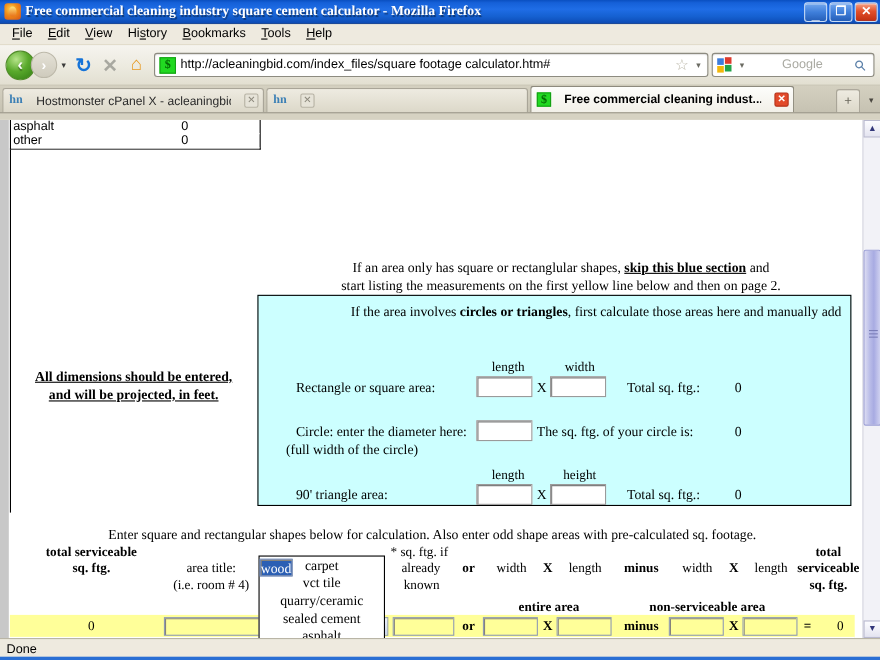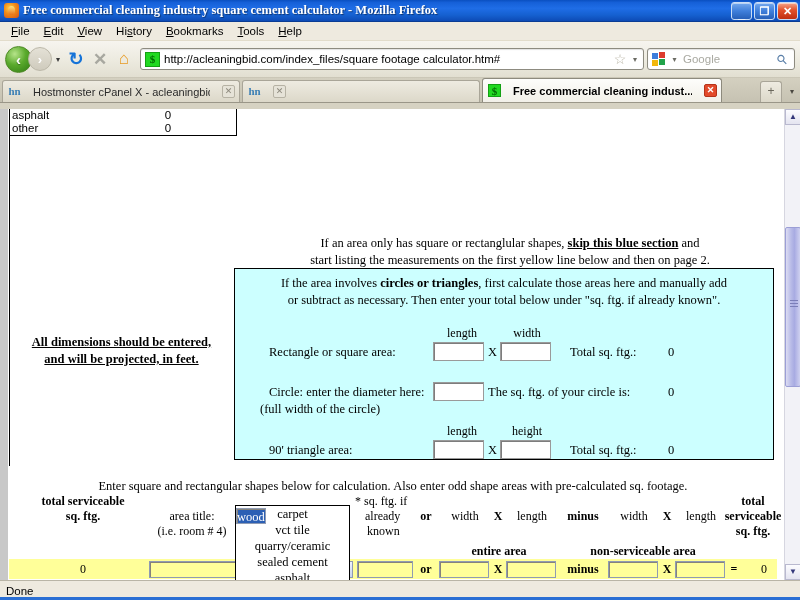--- a/index.html
+++ b/index.html
@@ -112,21 +112,21 @@
     display:flex; align-items:center; padding:0 2px;
     box-shadow: inset 0 1px 1px rgba(0,0,0,.12);
   }
   .g-logo { width:15px;height:15px;flex:0 0 auto;margin:0 2px;position:relative;}
   .g-logo i{position:absolute;display:block;width:6px;height:6px;}
   .g-logo i:nth-child(1){background:#3d7ddb;left:0;top:1px;}
   .g-logo i:nth-child(2){background:#dd3b2d;left:7px;top:0;}
   .g-logo i:nth-child(3){background:#f2b70a;left:0;top:8px;}
   .g-logo i:nth-child(4){background:#22a34a;left:7px;top:7px;}
   .search-caret{width:11px;text-align:center;color:#6b6b63;font-size:8px;flex:0 0 auto;}
-  .search-ph{flex:1 1 auto;font-size:11.5px;color:#a9a9a1;padding-left:3px;}
+  .search-ph{flex:1 1 auto;font-size:11.5px;color:#a9a9a1;padding-left:3px;margin-left:28px;}
   .search-mag{width:20px;text-align:center;color:#5a7fa8;font-size:13px;flex:0 0 auto;
               transform:rotate(-45deg);}
 
   
   .tabbar {
     height: 25px; background: linear-gradient(180deg,#d4d0c0,#c6c2b2);
     display:flex; align-items:flex-end; padding-left:2px;
     border-bottom:1px solid #9a9688;
   }
   .tab {
@@ -213,21 +213,21 @@
   }
   .topnote b{font-weight:bold;text-decoration:underline;}
 
   
   .bluebox{
     position:absolute;left:234px;top:159px;width:540px;height:192px;
     background:#ccffff;border:1px solid #000;
     font-family:"Liberation Serif", serif;
   }
   .blue-p{
-    text-align:center;font-size:12.5px;color:#000;line-height:17px;padding:6px 8px 0 8px;
+    text-align:right;font-size:12.5px;color:#000;line-height:17px;padding:6px 8px 0 8px;
   }
   .blue-p b{font-weight:bold;}
 
   .brow{position:absolute;font-size:12.5px;color:#000;}
   .lbl-len{position:absolute;font-size:12px;color:#000;}
   .fld{
     background:#fff;border:1px solid #9a9a9a;height:19px;position:absolute;
     box-shadow: inset 1px 1px 0 #7d7d7d;
   }
   .bl-b{font-weight:normal;margin-left:30px;}
@@ -387,21 +387,20 @@
       </div>
 
       <div class="topnote">
         <span>If an area only has square or rectanglular shapes, </span><b>skip this blue section</b><span> and</span><br>
         <span>start listing the measurements on the first yellow line below and then on page 2.</span>
       </div>
 
       <div class="bluebox">
         <div class="blue-p">
           <span>If the area involves </span><b>circles or triangles</b><span>, first calculate those areas here and manually add</span><br>
-          <span>or subtract as necessary. Then enter your total below under "sq. ftg. if already known".</span>
         </div>
 
         <div class="lbl-len" style="left:201px;top:57px;width:52px;text-align:center">length</div>
         <div class="lbl-len" style="left:266px;top:57px;width:52px;text-align:center">width</div>
         <div class="brow" style="left:4px;top:76px;"><b class="bl-b">Rectangle or square</b><span> area:</span></div>
         <input class="fld" style="left: 198px; top: 73px; width: 51px;" value="">
         <div class="brow" style="left:253px;top:76px;">X</div>
         <input class="fld" style="left: 265px; top: 73px; width: 51px;" value="">
         <div class="brow" style="left:335px;top:76px;">Total sq. ftg.:</div>
         <div class="brow" style="left:433px;top:76px;">0</div>

